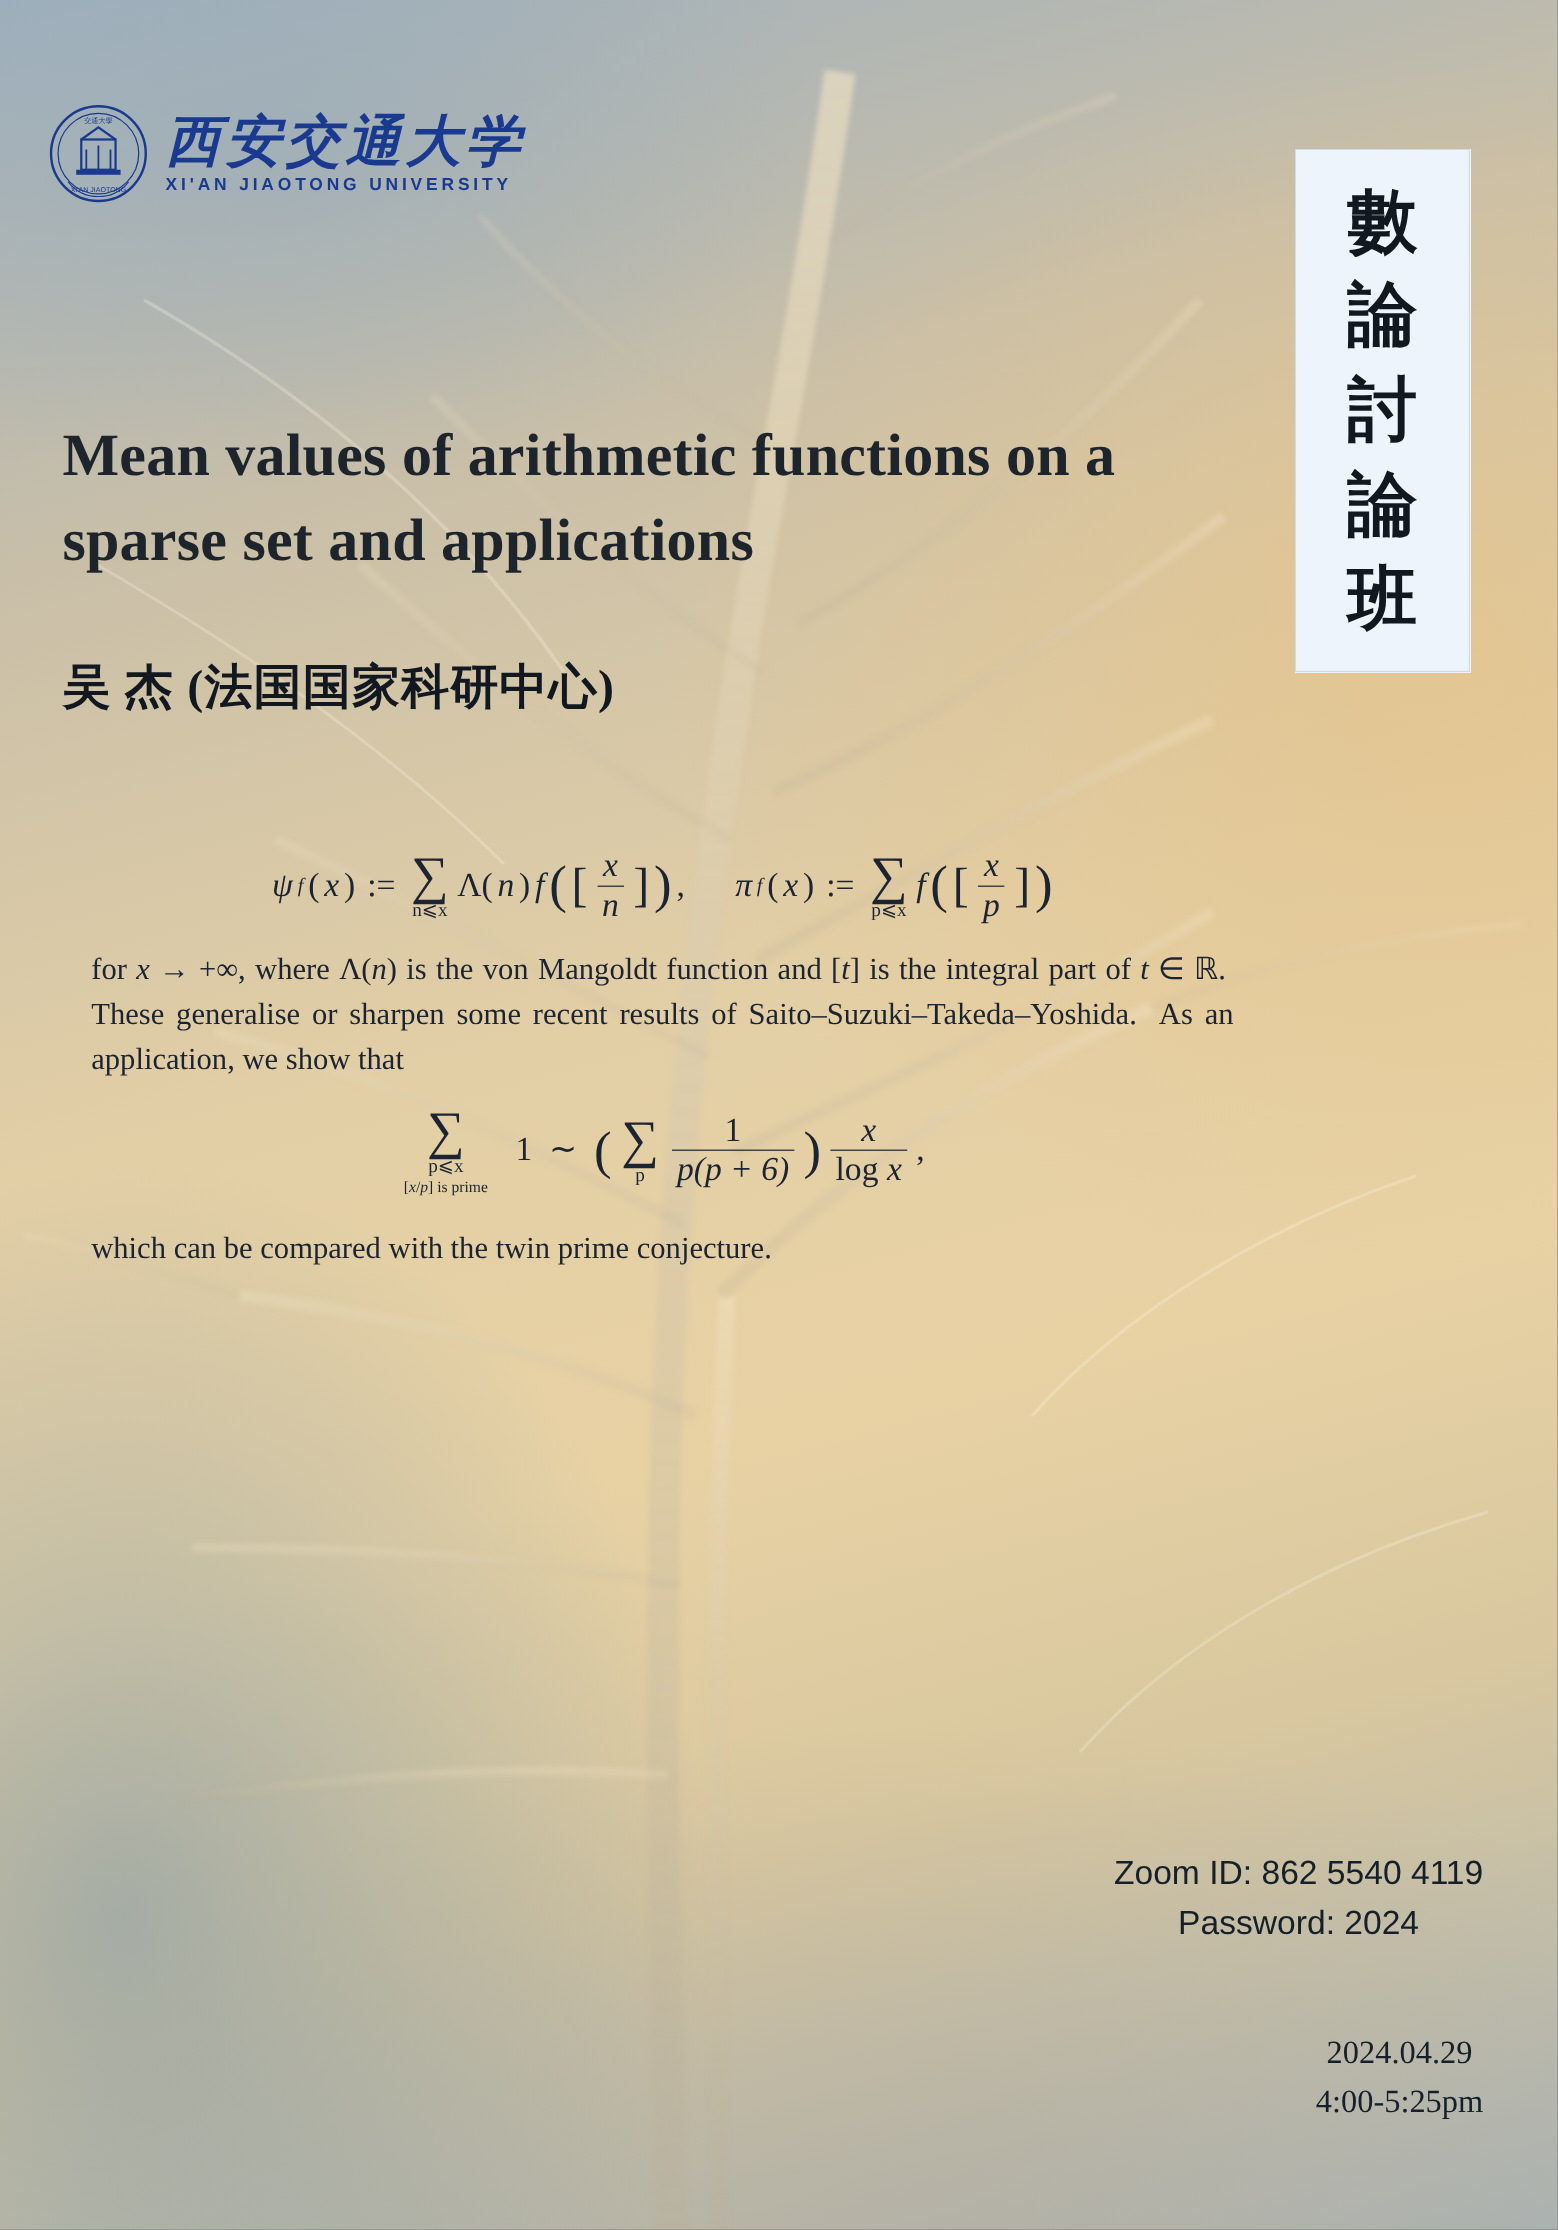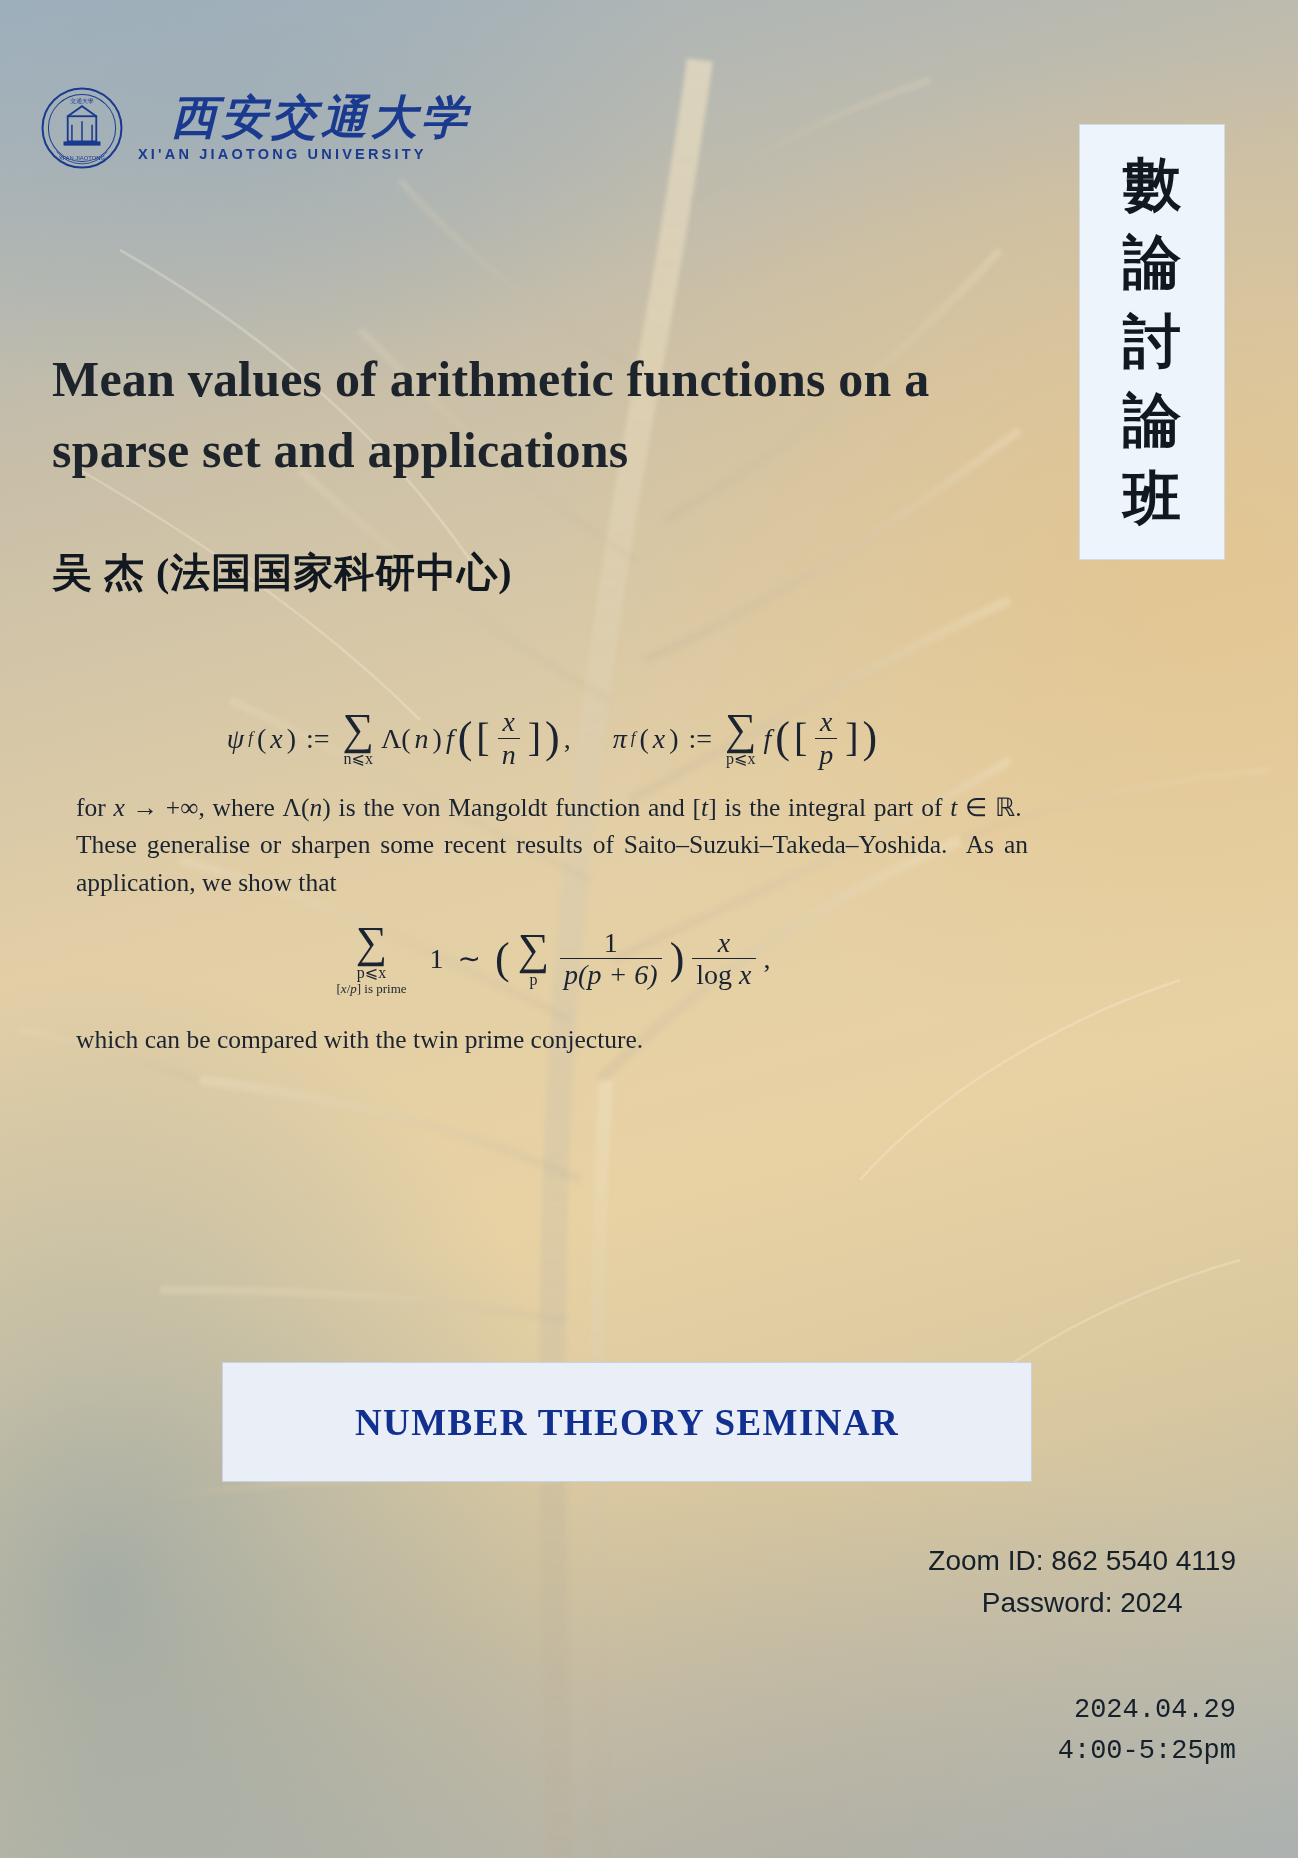--- a/index.html
+++ b/index.html
@@ -50,21 +50,20 @@
     justify-content: center;
   }
   .logo-cn {
     font-family: "Liberation Serif", serif;
     font-size: 46px;
     font-weight: 700;
     letter-spacing: 4px;
     color: #1a3a8f;
     line-height: 1.05;
     font-style: italic;
-    margin-left: 33px;
   }
   .logo-en {
     font-family: "Liberation Sans", sans-serif;
     font-size: 14.5px;
     letter-spacing: 3.2px;
     color: #1a3a8f;
     margin-top: 4px;
     font-weight: 600;
   }
 
@@ -183,22 +182,22 @@
     text-align: center;
     font-family: "Liberation Sans", sans-serif;
     font-size: 28px;
     color: #15202b;
     line-height: 1.5;
   }
   .info2 {
     position: absolute;
     right: 62px;
     top: 1690px;
-    text-align: right;
-    font-family: Liberation Mono, monospace;
+    text-align: center;
+    font-family: Liberation Serif, serif;
     font-size: 27px;
     color: #15202b;
     line-height: 1.5;
   }
 </style>
 </head>
 <body>
 
 <div id="poster">
 
@@ -347,23 +346,20 @@
             <span class="num mi">x</span>
             <span class="den mr">log&nbsp;<span class="mi">x</span></span>
           </span>
         <span class="mr">,</span>
       </span>
     </div>
 
     <p class="closing">which can be compared with the twin prime conjecture.</p>
   </div>
 
-  <div class="seminar-bar">
-    <span>NUMBER THEORY SEMINAR</span>
-  </div>
 
   <div class="info">
     <div>Zoom ID: 862 5540 4119</div>
     <div>Password: 2024</div>
   </div>
 
   <div class="info2">
     <div>2024.04.29</div>
     <div>4:00-5:25pm</div>
   </div>

